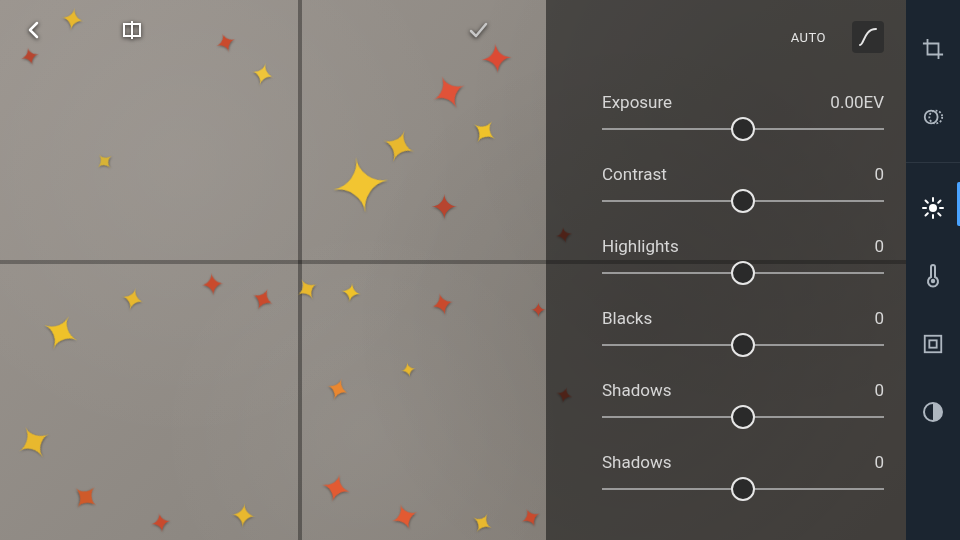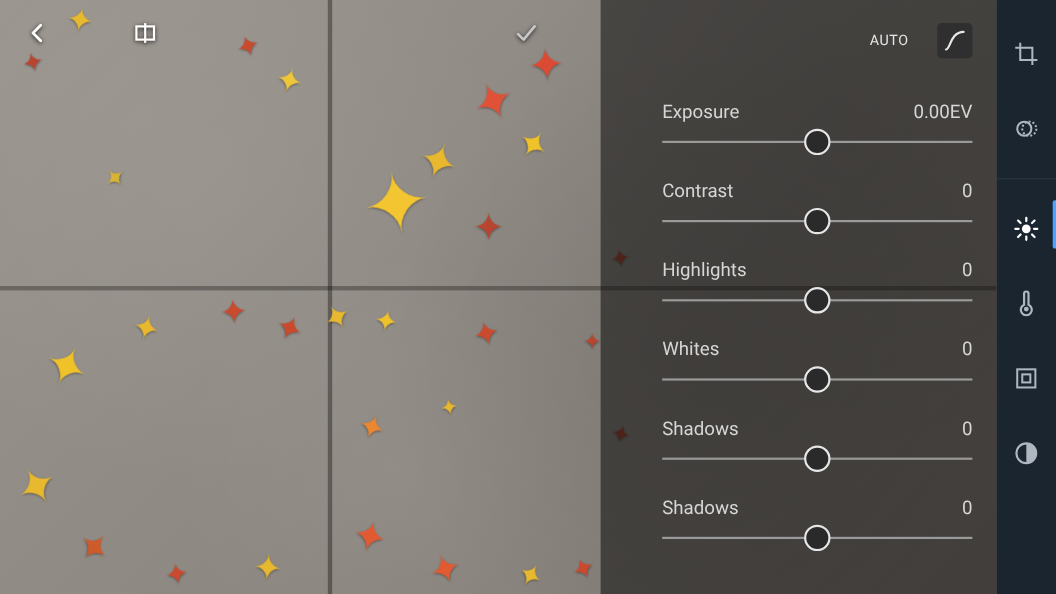--- a/index.html
+++ b/index.html
@@ -283,21 +283,21 @@
               <span>Highlights</span>
               <span>0</span>
             </div>
             <div class="slider-track">
               <div class="slider-line"></div>
               <div class="slider-thumb" style="left:50%"></div>
             </div>
           </div>
           <div class="slider-row">
             <div class="slider-top">
-              <span>Whites</span>
+              <span>Blacks</span>
               <span>0</span>
             </div>
             <div class="slider-track">
               <div class="slider-line"></div>
               <div class="slider-thumb" style="left:50%"></div>
             </div>
           </div>
           <div class="slider-row">
             <div class="slider-top">
               <span>Shadows</span>

